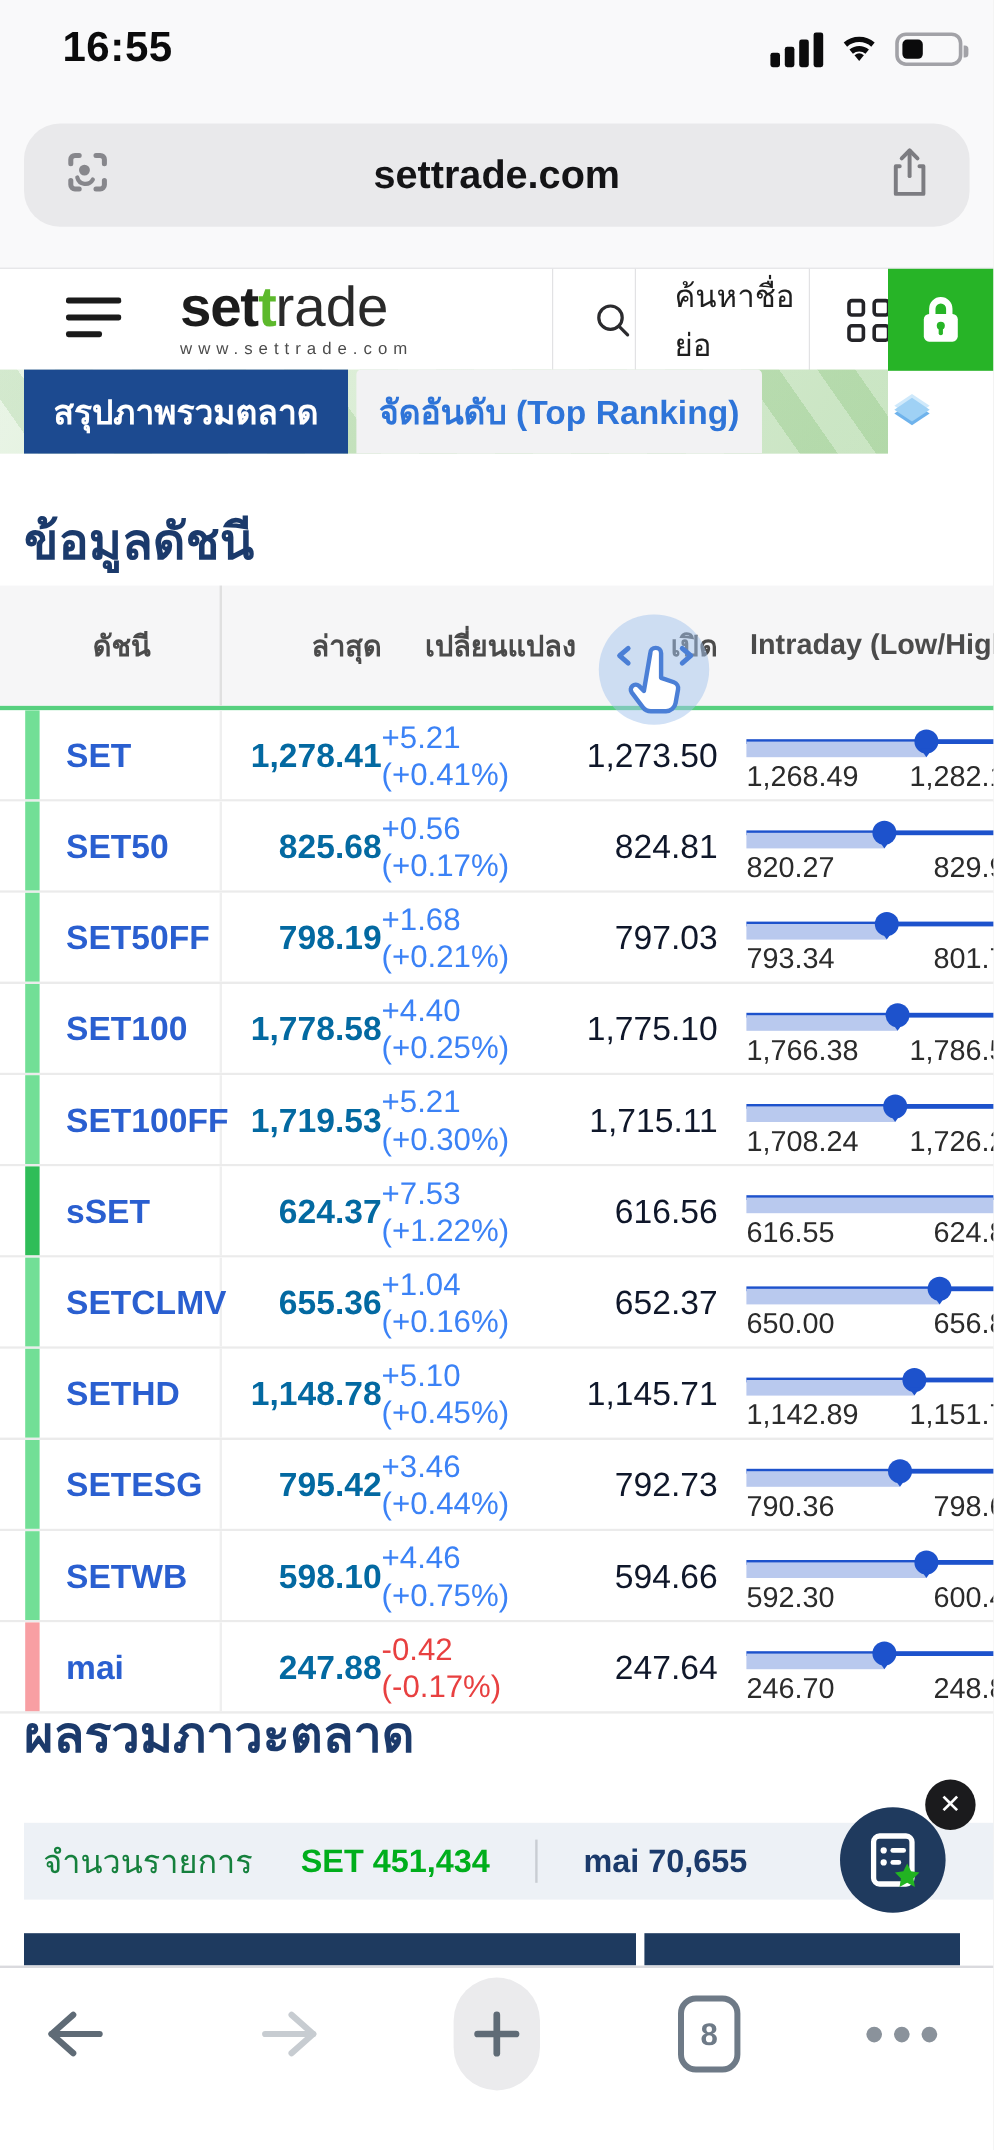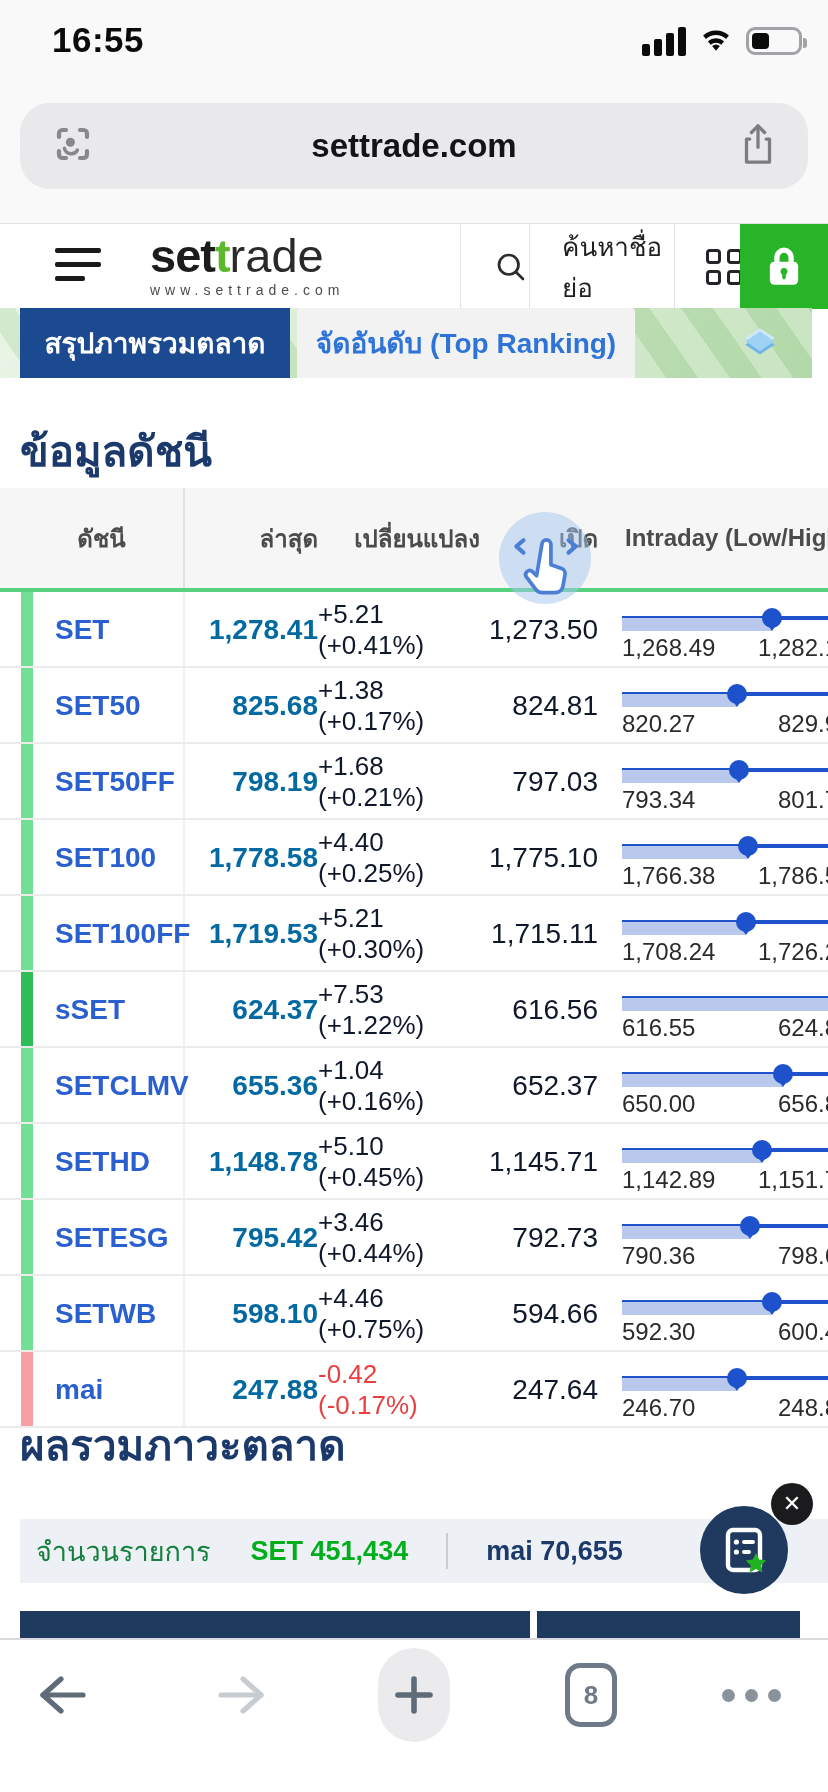--- a/index.html
+++ b/index.html
@@ -33,21 +33,21 @@
   .logo .l2{font-size:14px;color:#4c4c4c;letter-spacing:5px;margin-top:3px;}
   .hcell{position:absolute;top:0;height:85px;border-left:1px solid #e2e2e4;display:flex;align-items:center;justify-content:center;padding-left:32px;}
   .hcell.search{left:460px;width:69px;}
   .hcell.quote {left:529px;width:145px;font-size:26px;color:#1f1f1f;}
   .hcell.grid  {left:674px;width:66px;}
   .grid-ic{display:grid;grid-template-columns:15px 15px;grid-template-rows:15px 15px;gap:6px;}
   .grid-ic b{border:3.5px solid #242428;border-radius:4px;}
   .lock-btn{position:absolute;left:740px;top:0;width:88px;height:85px;background:#27b427;display:flex;align-items:center;justify-content:center;}
 
   
-  .tabbar{position:absolute;left:0;top:308px;width:812px;height:70px;
+  .tabbar{position:absolute;left:0;top:308px;width:740px;height:70px;
     background:linear-gradient(120deg,#e2f1de 0%,#c8e4c0 55%,#b7dcae 100%);}
   .tabbar:after{content:"";position:absolute;inset:0;background:repeating-linear-gradient(55deg,rgba(255,255,255,.25) 0 26px,rgba(160,205,150,.22) 26px 52px);}
   .tab{position:absolute;top:0;height:70px;display:flex;align-items:center;justify-content:center;font-size:28px;font-weight:700;z-index:2;}
   .tab.active{left:20px;width:270px;background:#1c4a90;color:#fff;}
   .tab.idle{left:297px;width:338px;background:#f2f2f3;color:#2e74d8;border-radius:4px 4px 0 0;}
   .cube{position:absolute;left:740px;top:17px;z-index:2;}
 
   
   .h1{position:absolute;left:20px;font-size:42px;font-weight:800;color:#1b3a6b;}
   .h1.idx{top:418px;} .h1.mkt{top:1412px;}
@@ -57,21 +57,21 @@
   .th{position:absolute;top:0;height:100px;display:flex;align-items:center;font-size:24px;font-weight:700;color:#4b4b4b;white-space:nowrap;}
   .col-divider{position:absolute;left:183px;top:0;bottom:0;width:2px;background:#e0e0e0;}
   .tbody{border-top:4px solid #57d07f;}
   .trow{position:relative;height:76px;background:#fff;border-bottom:2px solid #ebebeb;}
   .trow .bar{position:absolute;left:21px;top:0;bottom:0;width:12px;}
   .bar.green{background:#72df96;} .bar.dark-green{background:#2fbd58;} .bar.red{background:#f89fa3;}
   .trow .vline{position:absolute;left:183px;top:0;bottom:0;width:2px;background:#efefef;}
   .c-name{position:absolute;left:55px;top:0;height:76px;display:flex;align-items:center;font-size:28px;font-weight:700;color:#2a5fd0;}
   .c-last{position:absolute;left:150px;width:168px;top:0;height:76px;display:flex;align-items:center;justify-content:flex-end;font-size:28px;font-weight:700;color:#0369a1;}
   .c-chg{position:absolute;left:318px;width:162px;top:0;height:76px;display:flex;align-items:center;justify-content:flex-end;font-size:26px;}
-  .c-chg.up{color:#0f172a;} .c-chg.down{color:#e84040;}
+  .c-chg.up{color:#3b82f6;} .c-chg.down{color:#e84040;}
   .c-open{position:absolute;left:480px;width:118px;top:0;height:76px;display:flex;align-items:center;justify-content:flex-end;font-size:28px;color:#0f172a;}
   .slider{position:absolute;left:622px;top:16px;width:283px;height:44px;}
   .slider .line{position:absolute;left:0;right:0;top:8px;height:4px;background:#1d52cc;}
   .slider .fill{position:absolute;left:0;top:10px;height:13px;background:#b9c9ee;}
   .slider .dot{position:absolute;top:0;width:20px;height:20px;border-radius:50%;background:#1d52cc;}
   .slider .dot:after{content:"";position:absolute;left:5px;top:16px;border:5px solid transparent;border-top:7px solid #1d52cc;}
   .slider .labels{position:absolute;left:0;top:26px;width:216px;display:flex;justify-content:space-between;font-size:24px;color:#2b2b2b;white-space:nowrap;}
 
   
   .hint{position:absolute;left:499px;top:512px;width:92px;height:92px;border-radius:50%;background:rgba(164,196,238,.5);z-index:5;}
@@ -219,21 +219,21 @@
         <span>1,268.49</span>
         <span>1,282.1</span>
       </span>
     </span>
   </div>
         <div class="trow">
     <span class="bar green"></span>
     <span class="vline"></span>
     <span class="c-name">SET50</span>
     <span class="c-last">825.68</span>
-    <span class="c-chg up">+1.38 (+0.17%)</span>
+    <span class="c-chg up">+0.56 (+0.17%)</span>
     <span class="c-open">824.81</span>
     <span class="slider">
       <span class="line"></span>
       <span class="fill" style="width: 115px;"></span>
       <span class="dot" style="left: 105px;"></span>
       <span class="labels">
         <span>820.27</span>
         <span>829.9</span>
       </span>
     </span>

